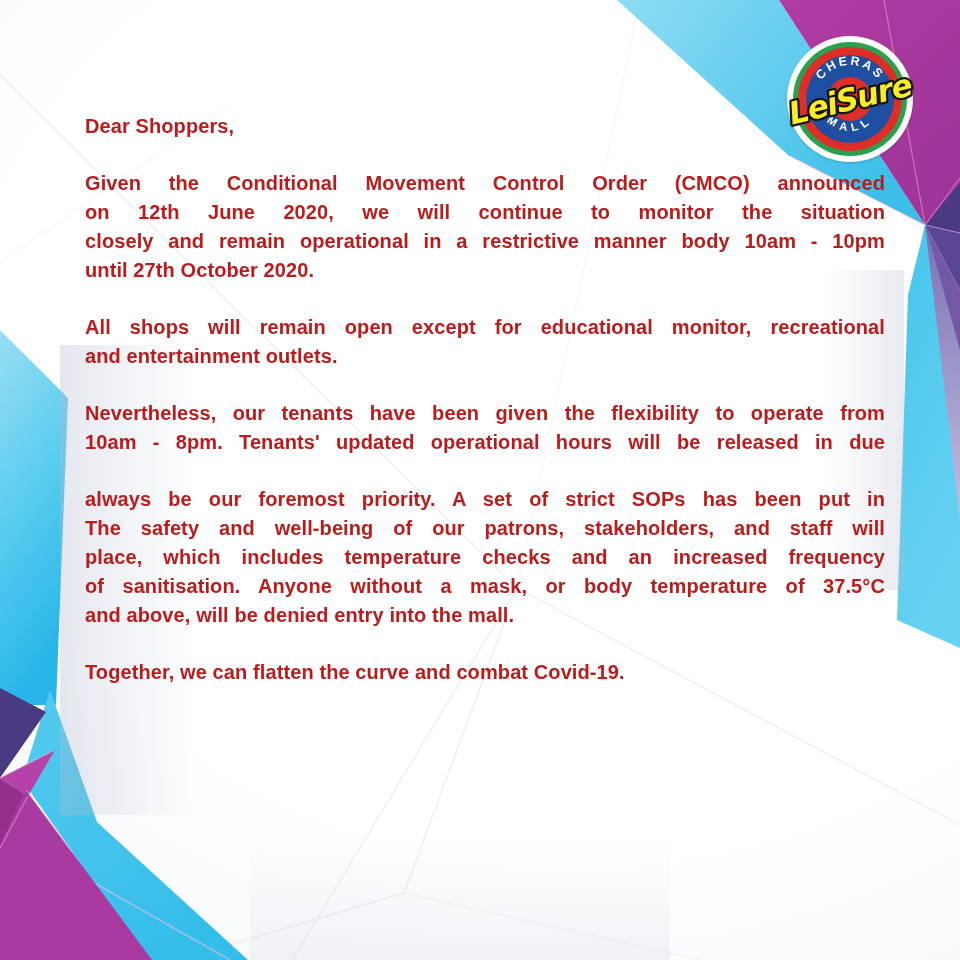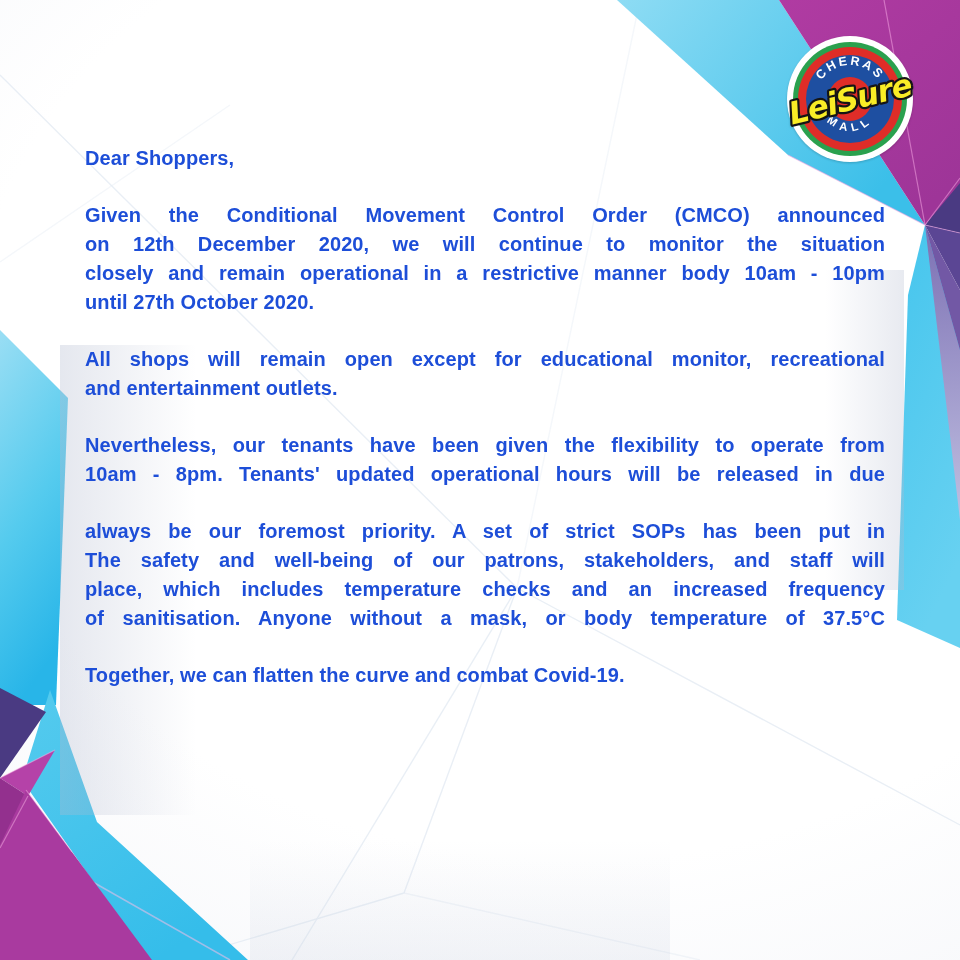--- a/index.html
+++ b/index.html
@@ -13,23 +13,22 @@
   .bg{position:absolute;left:0;top:0;z-index:1;}
   .shade{position:absolute;z-index:2;pointer-events:none;}
   #shadeL{left:60px;top:345px;width:170px;height:470px;
     background:linear-gradient(to right, rgba(178,186,207,0.34), rgba(178,186,207,0) 80%);}
   #shadeR{left:812px;top:270px;width:92px;height:320px;
     background:linear-gradient(to left, rgba(178,186,207,0.30), rgba(178,186,207,0) 85%);}
   #shadeB{left:250px;top:840px;width:420px;height:120px;
     background:linear-gradient(to bottom, rgba(190,198,216,0) , rgba(190,198,216,0.18));}
   .letter{
     position:absolute;left:85px;top:112px;width:800px;z-index:3;
-    color:#1d4ed8;font-weight:700;font-size:20px;line-height:29px;
+    color:#b91c1c;font-weight:700;font-size:20px;line-height:29px;
     letter-spacing:0.1px;
-    margin-top:32px;
   }
   .para{margin:0 0 28px 0;}
   .line{white-space:nowrap;text-align:left;}
   .line.just{white-space:normal;text-align:justify;text-align-last:justify;}
   .logo{position:absolute;left:780px;top:29px;width:140px;height:140px;z-index:4;
     filter:drop-shadow(0 1px 1px rgba(0,0,0,0.18));}
 </style>
 </head>
 <body>
 
@@ -110,37 +109,38 @@
 <div class="shade" id="shadeL"></div>
 <div class="shade" id="shadeR"></div>
 <div class="shade" id="shadeB"></div>
 
 <div class="letter">
     <div class="para">
       <div class="line">Dear Shoppers,</div>
     </div>
     <div class="para">
       <div class="line just">Given the Conditional Movement Control Order (CMCO) announced</div>
-      <div class="line just">on 12th December 2020, we will continue to monitor the situation</div>
+      <div class="line just">on 12th June 2020, we will continue to monitor the situation</div>
       <div class="line just">closely and remain operational in a restrictive manner body 10am - 10pm</div>
       <div class="line">until 27th October 2020.</div>
     </div>
     <div class="para">
       <div class="line just">All shops will remain open except for educational monitor, recreational</div>
       <div class="line">and entertainment outlets.</div>
     </div>
     <div class="para">
       <div class="line just">Nevertheless, our tenants have been given the flexibility to operate from</div>
       <div class="line just">10am - 8pm. Tenants' updated operational hours will be released in due</div>
     </div>
     <div class="para">
       <div class="line just">always be our foremost priority. A set of strict SOPs has been put in</div>
       <div class="line just">The safety and well-being of our patrons, stakeholders, and staff will</div>
       <div class="line just">place, which includes temperature checks and an increased frequency</div>
       <div class="line just">of sanitisation. Anyone without a mask, or body temperature of 37.5°C</div>
+      <div class="line">and above, will be denied entry into the mall.</div>
     </div>
     <div class="para">
       <div class="line">Together, we can flatten the curve and combat Covid-19.</div>
     </div>
   </div>
 
 <svg class="logo" viewBox="0 0 140 140">
   <circle cx="70" cy="70" r="63" fill="#ffffff"></circle>
   <circle cx="70" cy="70" r="57" fill="#2aa14e"></circle>
   <circle cx="70" cy="70" r="52" fill="#df2d28"></circle>

